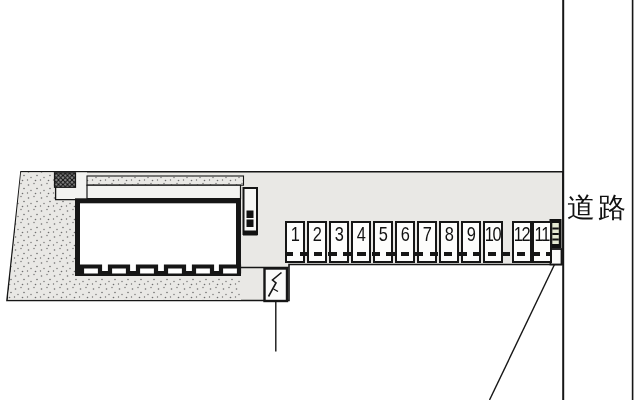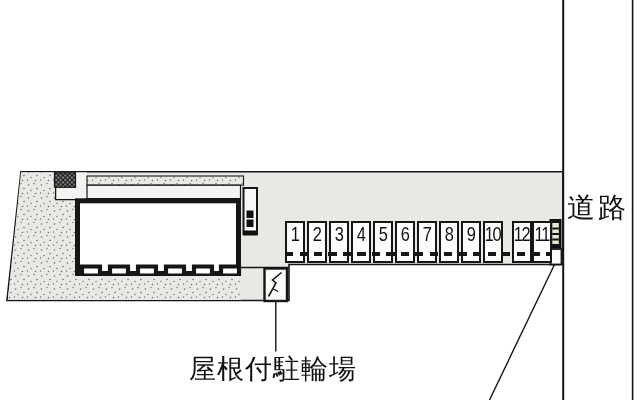--- a/index.html
+++ b/index.html
@@ -138,15 +138,14 @@
   <div class="cell" style="left:532px">
       <span>11</span>
     </div>
   <div class="cell" style="left:512px">
       <span>12</span>
     </div>
 
   <div class="dash-line"></div>
 
   <div class="road-label">道路</div>
-  <div class="bike-label">屋根付駐輪場</div>
 
 </div>
 
 </body></html>

